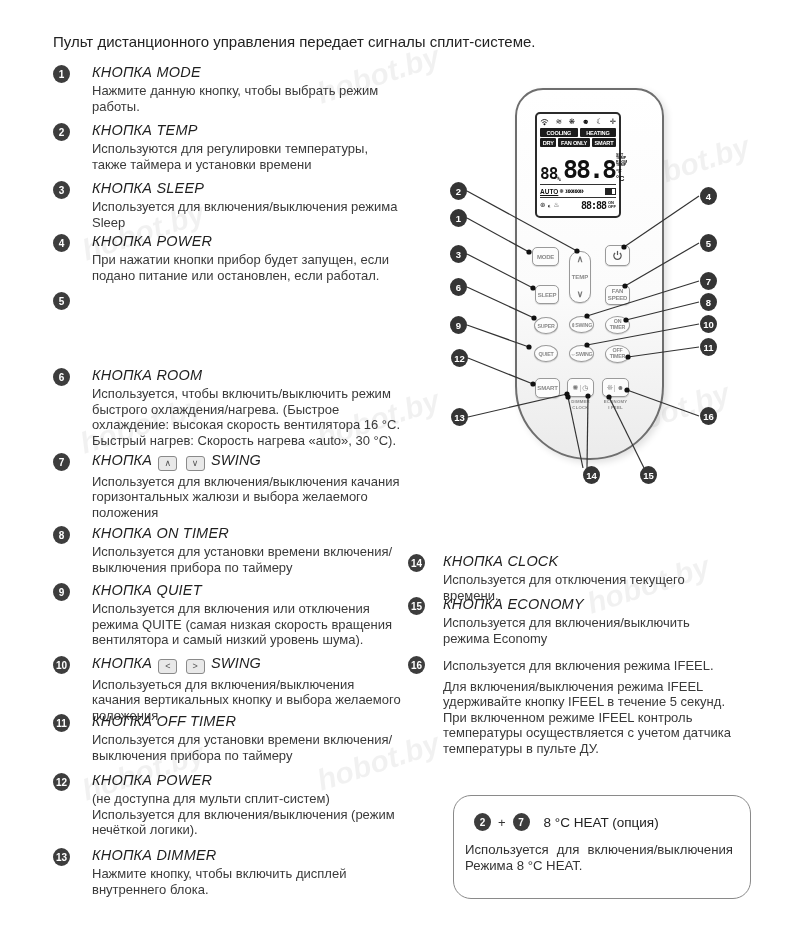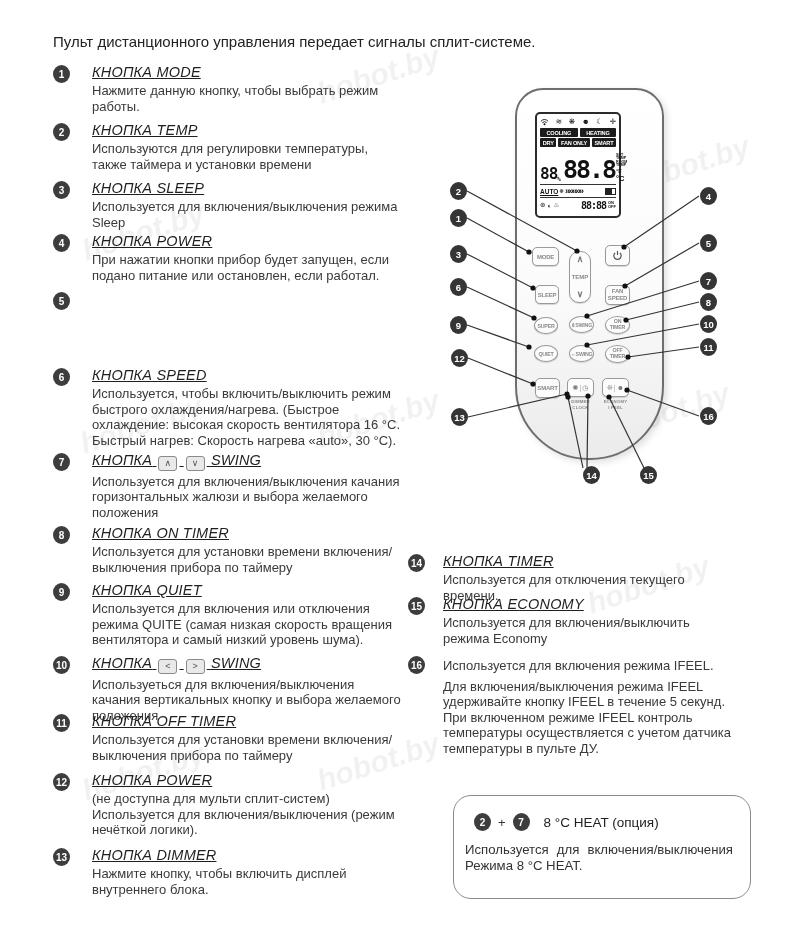--- a/index.html
+++ b/index.html
@@ -12,21 +12,21 @@
   .page-title{position:absolute;left:53px;top:33px;font-size:15px;color:#222;z-index:2;}
 
   
   .item{position:absolute;left:53px;display:flex;z-index:2;}
   .item.right{left:408px;}
   .badge{flex:0 0 auto;width:17px;height:18px;border-radius:50%;background:#3d3d3d;
          color:#fff;font-size:10px;font-weight:bold;display:flex;align-items:center;
          justify-content:center;margin-top:1px;}
   .itxt{margin-left:22px;width:312px;}
   .item.right .itxt{width:296px;margin-left:18px;}
-  .ititle{font-size:14.5px;font-style:italic;color:#1f1f1f;letter-spacing:.2px;text-decoration:underline;}
+  .ititle{font-size:14.5px;font-style:italic;color:#1f1f1f;letter-spacing:.2px;}
   .ibody{margin:3px 0 0 0;font-size:13px;line-height:15.6px;color:#3a3a3a;}
   .ibody + .ibody{margin-top:5px;}
   .key{display:inline-flex;align-items:center;justify-content:center;width:17px;height:13px;
        border:1px solid #8a8a8a;border-radius:3px;background:#e9e9e9;font-size:9px;
        font-style:normal;color:#555;margin:0 2px;vertical-align:-1px;}
 
   
   .note-box{position:absolute;left:453px;top:795px;width:296px;height:102px;
             border:1.6px solid #8a8a8a;border-radius:18px;z-index:2;background:#fff;}
   .note-head{position:absolute;left:20px;top:17px;display:flex;align-items:center;font-size:13.5px;}
@@ -139,21 +139,21 @@
     </div>
 </div>
 
 <div class="item" style="top:291px">
   <span class="badge">5</span>
 </div>
 
 <div class="item" style="top:367px">
   <span class="badge">6</span>
   <div class="itxt">
-      <div class="ititle">КНОПКА SPEED</div>
+      <div class="ititle">КНОПКА ROOM</div>
   <p class="ibody">Используется, чтобы включить/выключить режим быстрого охлаждения/нагрева. (Быстрое охлаждение: высокая скорость вентилятора 16 °C. Быстрый нагрев: Скорость нагрева «auto», 30 °C).</p>
     </div>
 </div>
 
 <div class="item" style="top:452px">
   <span class="badge">7</span>
   <div class="itxt">
     <div class="ititle">
       <span>КНОПКА</span>
       <span class="key">∧</span>
@@ -213,21 +213,21 @@
   <span class="badge">13</span>
   <div class="itxt">
       <div class="ititle">КНОПКА DIMMER</div>
   <p class="ibody">Нажмите кнопку, чтобы включить дисплей внутреннего блока.</p>
     </div>
 </div>
 
 <div class="item right" style="top:553px">
   <span class="badge">14</span>
   <div class="itxt">
-      <div class="ititle">КНОПКА TIMER</div>
+      <div class="ititle">КНОПКА CLOCK</div>
   <p class="ibody">Используется для отключения текущего времени.</p>
     </div>
 </div>
 
 <div class="item right" style="top:596px">
   <span class="badge">15</span>
   <div class="itxt">
       <div class="ititle">КНОПКА ECONOMY</div>
   <p class="ibody">Используется для включения/выключить режима Economy</p>
     </div>

